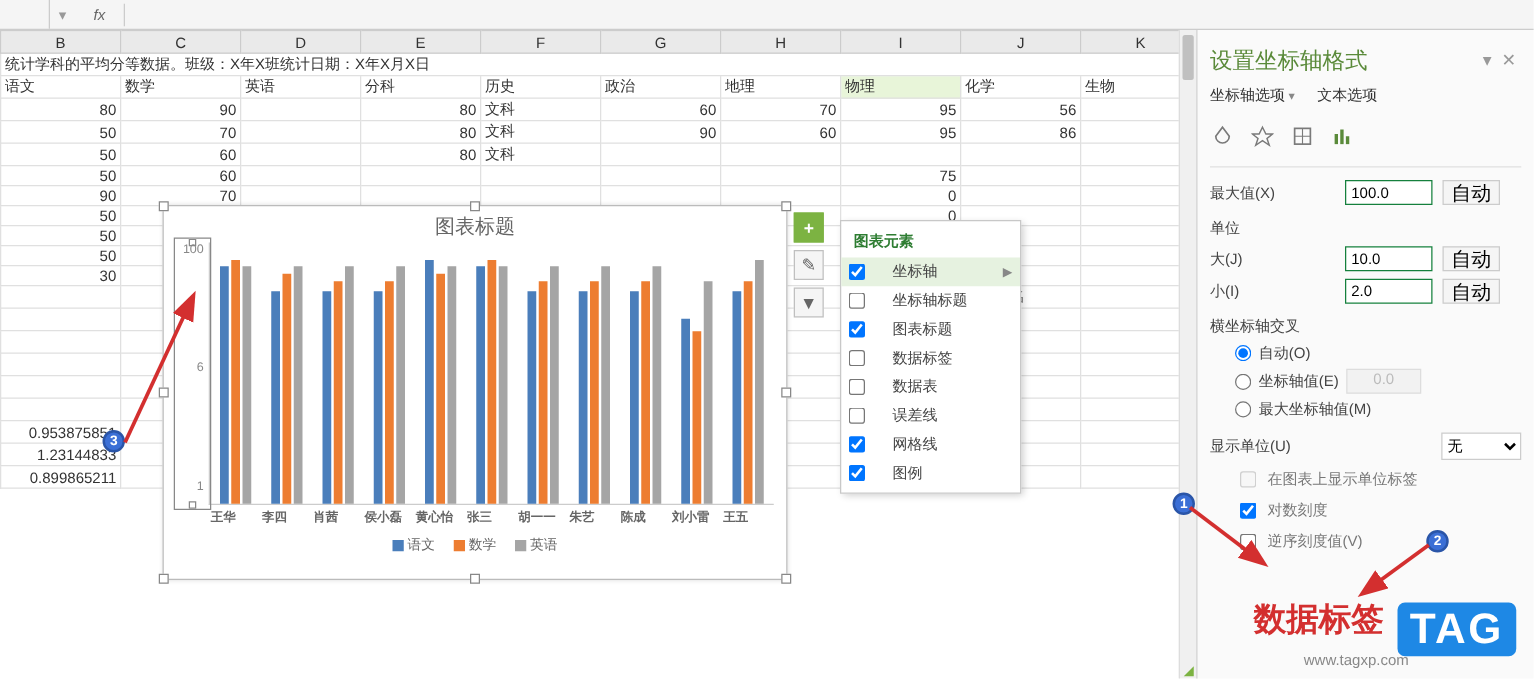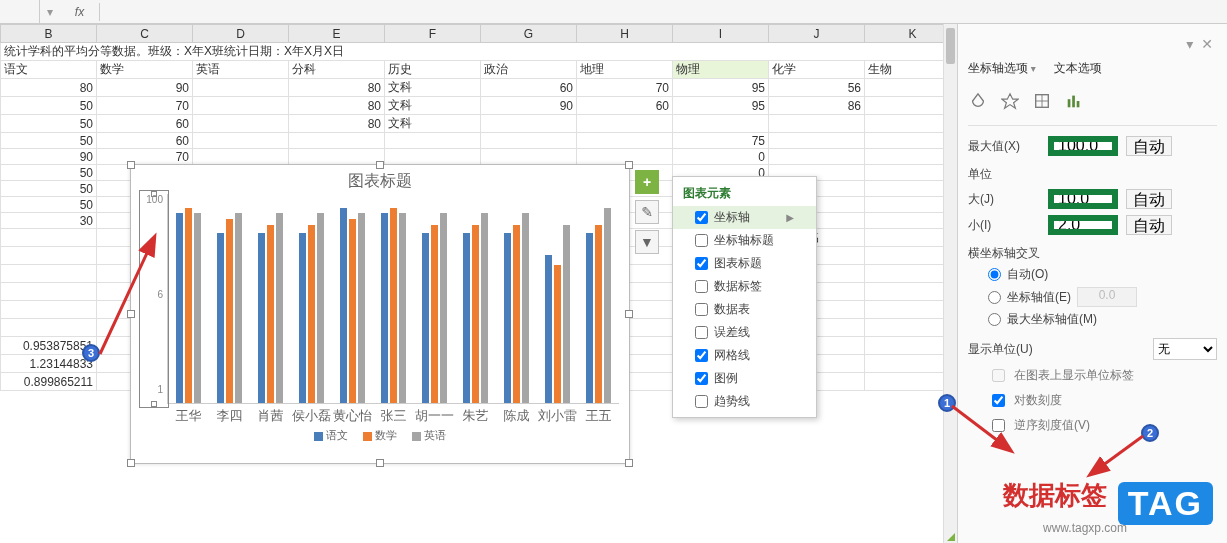--- a/index.html
+++ b/index.html
@@ -29,50 +29,50 @@
   .chart-title { text-align:center; font-size:16px; color:#666; padding:6px 0 2px; }
   .chart-body { display:flex; height:210px; padding:0 10px; }
   .yaxis { width:26px; position:relative; font-size:10px; color:#888; }
   .yaxis .sel { position:absolute; left:-2px; top:-4px; right:-2px; bottom:-4px; border:1px solid #888; }
   .yaxis .sh{ position:absolute; width:6px; height:6px; background:#fff; border:1px solid #888; left:50%; margin-left:-3px; }
   .ytick { position:absolute; right:4px; }
   .plot { flex:1; display:flex; align-items:flex-end; justify-content:space-around; border-left:1px solid #ccc; border-bottom:1px solid #ccc; }
   .group { display:flex; align-items:flex-end; gap:2px; width:28px; justify-content:center; position:relative; }
   .bar { width:7px; }
   .b1{background:#4a7ebb}.b2{background:#ed7d31}.b3{background:#a5a5a5}
-  .xlbl { position:absolute; top:100%; width:40px; left:-6px; text-align:center; font-size:13px; color:#666; padding-top:4px; }
+  .xlbl { position:absolute; top:100%; width:40px; left:-6px; text-align:left; font-size:10px; color:#666; padding-top:4px;font-weight:bold; }
   .legend { text-align:center; font-size:11px; color:#666; padding:24px 14px 4px; }
   .lg { display:inline-block; margin:0 6px; }
   .sw { display:inline-block; width:9px; height:9px; margin-right:3px; vertical-align:middle; }
 
   .float-btns { position:absolute; left:635px; top:146px; display:flex; flex-direction:column; gap:6px; }
   .float-btn { width:24px; height:24px; border:1px solid #c0c0c0; background:#f5f5f5; display:flex; align-items:center; justify-content:center; font-size:14px; color:#666; }
   .float-btn.plus { background:#7cb342; color:#fff; border-color:#7cb342; font-weight:bold; }
 
   .elem-popup { position:absolute; left:672px; top:152px; width:145px; background:#fff; border:1px solid #c8c8c8; box-shadow:2px 2px 6px rgba(0,0,0,.2); padding:4px 0; }
   .elem-popup .hdr { color:#2e7d32; font-weight:bold; padding:4px 10px; font-size:12px; }
-  .elem-popup .row { display:flex; align-items:center; padding:3px 22px; gap:6px; font-size:12px; color:#444; }
+  .elem-popup .row { display:flex; align-items:center; padding:3px 6px; gap:22px; font-size:12px; color:#444; }
   .elem-popup .row.hl { background:#e6f2e0; }
   .elem-popup input[type=checkbox] { margin:0; }
   .elem-popup .arr { margin-left:auto; color:#888; font-size:10px; }
 
   
   .side-panel .title { font-size:18px; color:#5a8a3a; padding:4px 0 8px; display:flex; align-items:center; }
   .side-panel .title .spacer { flex:1; }
   .side-panel .title .ctl { color:#999; font-size:14px; padding:0 4px; cursor:pointer; }
   .opt-tabs { display:flex; gap:18px; font-size:12px; color:#333; padding-bottom:8px; }
   .opt-tabs .t { cursor:pointer; }
   .opt-tabs .t.active::after { content:" ▾"; color:#888; font-size:10px; }
   .icon-row { display:flex; gap:12px; padding:6px 0 14px; border-bottom:1px solid #e0e0e0; margin-bottom:10px; align-items:center; }
   .ic { width:20px; height:20px; display:inline-flex; align-items:center; justify-content:center; color:#7a7a7a; }
   .ic.active { color:#5a8a3a; }
   .ic svg { width:18px; height:18px; }
   .field-row { display:flex; align-items:center; gap:8px; margin:6px 0; }
   .field-row .lbl { width:72px; color:#444; }
-  .field-row input[type=text] { width:70px; height:20px; border:6px solid #15803d; padding:0 4px; font-size:16px; }
+  .field-row input[type=text] { width:70px; height:20px; border:1px solid #15803d; padding:0 4px; font-size:12px;margin-left:28px; }
   .field-row .auto-btn { height:20px; padding:0 6px; border:1px solid #ccc; background:#f5f5f5; font-size:16px; }
   .field-row select { height:22px; border:1px solid #ccc; background:#fff; width:64px; font-size:12px; }
   .section-lbl { color:#444; margin:10px 0 4px; }
   .radio-row { display:flex; align-items:center; gap:6px; margin:4px 0 4px 20px; font-size:12px; color:#444; }
   .radio-row input { margin:0; }
   .chk-row { display:flex; align-items:center; gap:6px; margin:6px 0 2px 20px; font-size:12px; color:#777; }
   .disabled-input { width:60px; height:20px; border:1px solid #ddd; background:#f2f2f2; color:#bbb; text-align:center; }
 
   
   .badge { position:absolute; width:18px; height:18px; border-radius:50%; background:#3b6fd6; color:#fff; font-weight:bold; font-size:11px; display:flex; align-items:center; justify-content:center; border:2px solid #2a55a8; }
@@ -503,41 +503,38 @@
             <span>误差线</span>
           </div>
           <div class="row">
             <input type="checkbox" checked="" style="">
             <span>网格线</span>
           </div>
           <div class="row">
             <input type="checkbox" checked="" style="">
             <span>图例</span>
           </div>
-          <div class="row">
-            <input type="checkbox" style="">
-            <span>趋势线</span>
-          </div>
         </div>
     </div>
 
     <div class="badge" style="left:82px; top:320px">3</div>
     <svg class="arrow-red" style="left:92px; top:200px" width="80" height="140">
       <defs>
           <marker id="ah1" markerWidth="10" markerHeight="10" refX="6" refY="3" orient="auto">
             <path d="M0,0 L0,6 L8,3 z" fill="#d32f2f"></path>
           </marker>
         </defs>
       <line x1="8" y1="130" x2="62" y2="14" stroke="#d32f2f" stroke-width="3" marker-end="url(#ah1)"></line>
     </svg>
 
   </div>
 
   <div class="side-panel">
     <div class="title">
+      <span>设置坐标轴格式</span>
       <span class="spacer"></span>
       <span class="ctl">▾</span>
       <span class="ctl">✕</span>
     </div>
     <div class="opt-tabs">
       <span class="t active">坐标轴选项</span>
       <span class="t">文本选项</span>
     </div>
     <div class="icon-row">
       <span class="ic">

